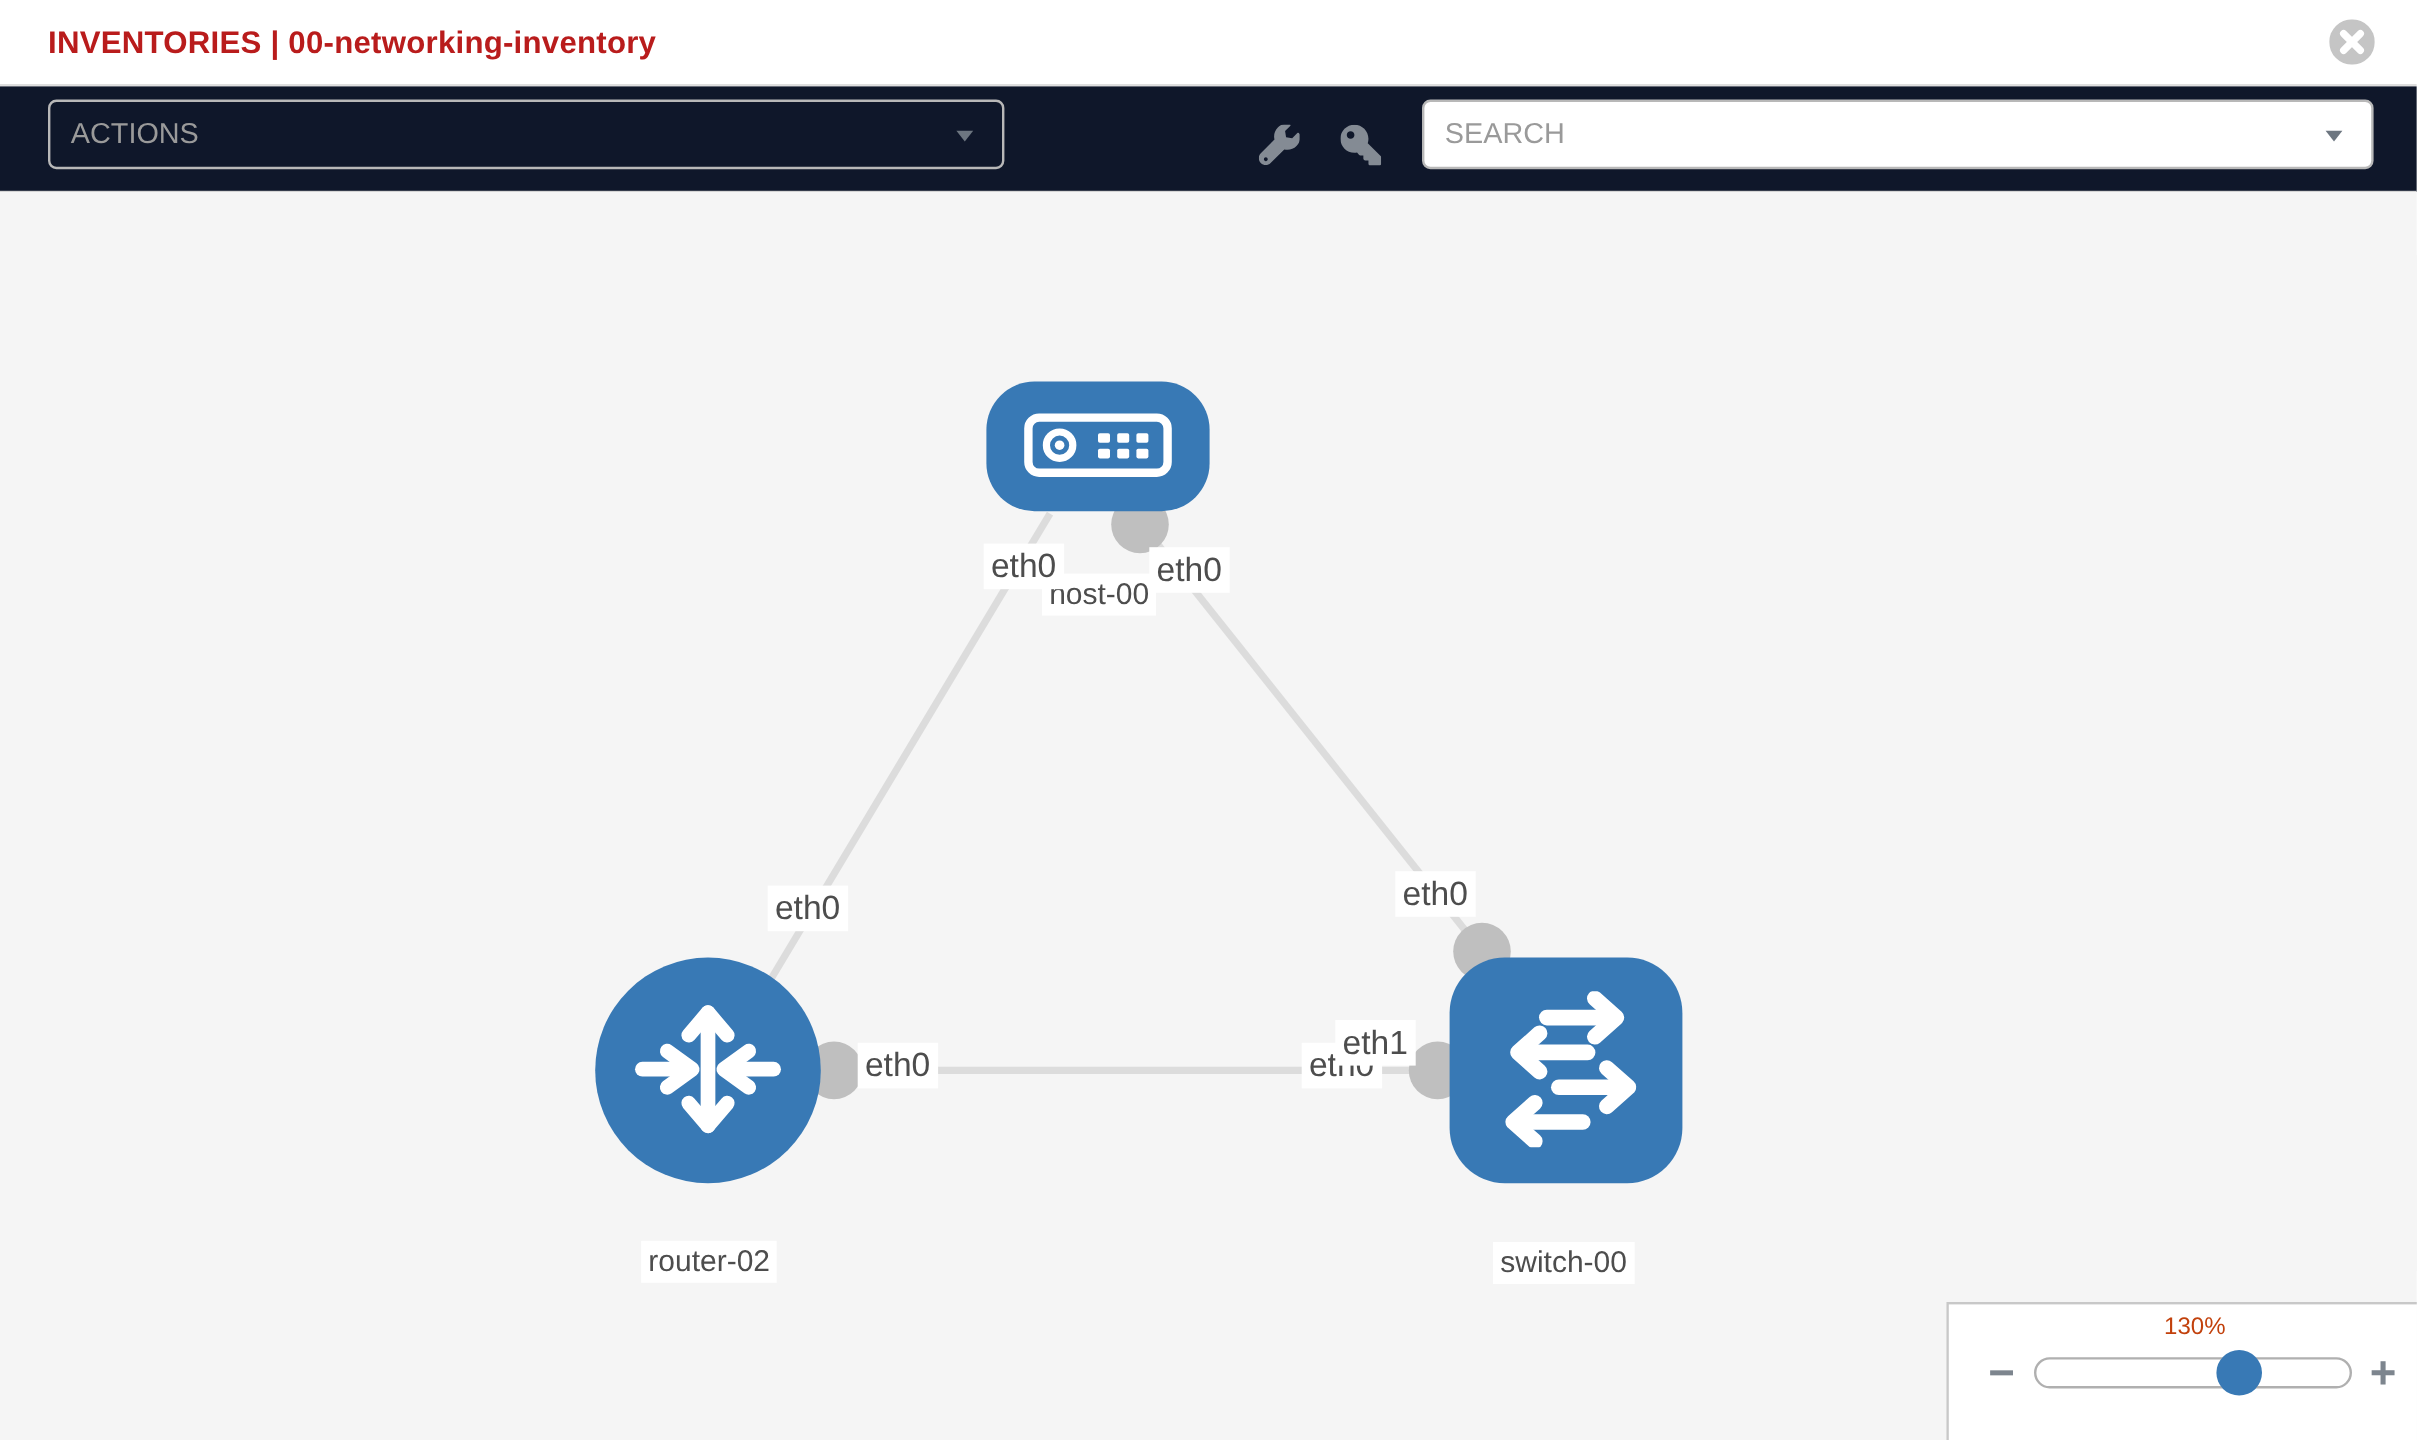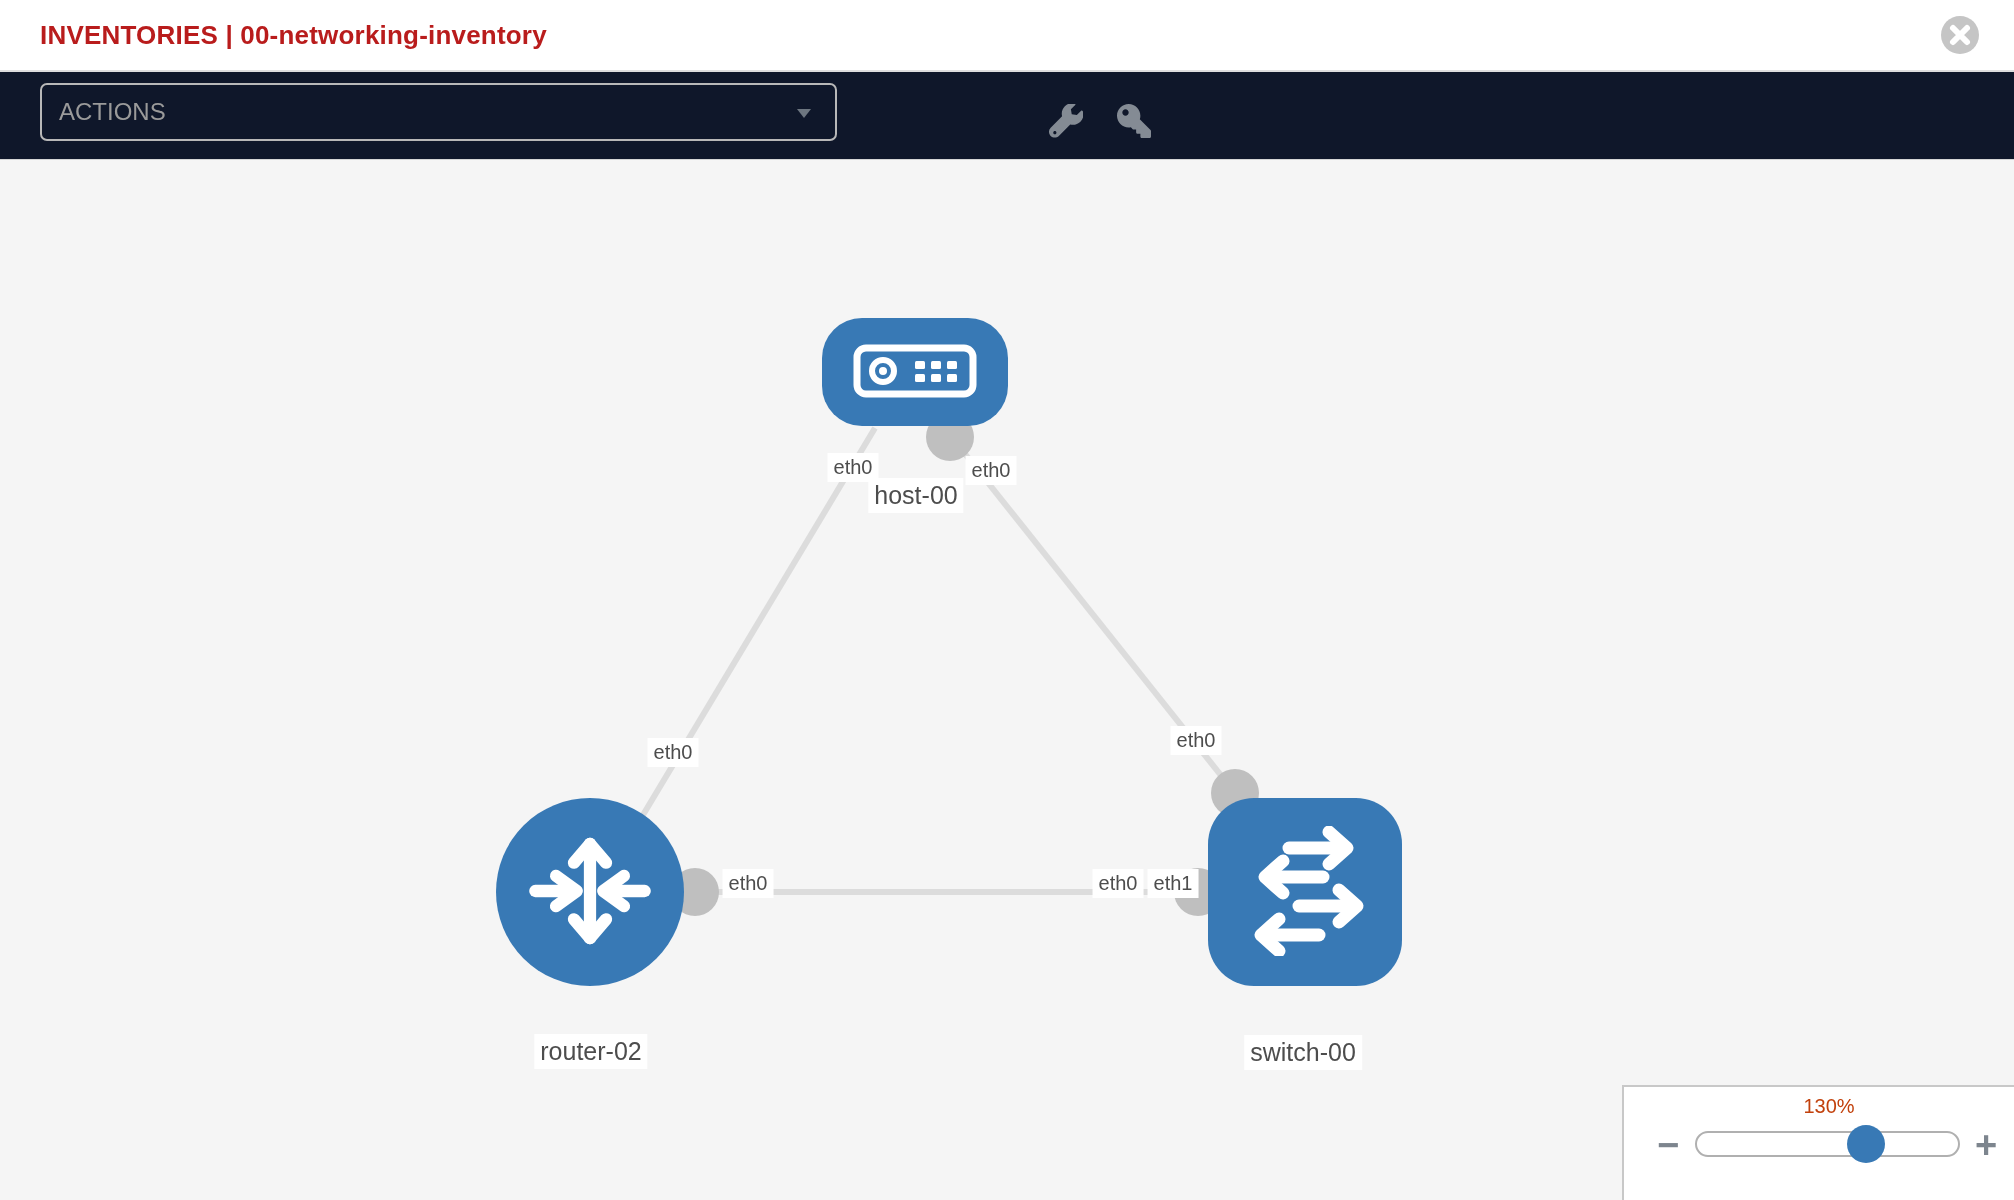--- a/index.html
+++ b/index.html
@@ -38,21 +38,21 @@
   .port { position: absolute; width: 48px; height: 48px; border-radius: 50%;
     background: #bfbfbf; z-index: 2; }
   .node { position: absolute; z-index: 3; background: #3879b5; cursor: pointer;
     display: flex; align-items: center; justify-content: center; border: none; padding: 0; }
   .node-host { left: 822px; top: 158px; width: 186px; height: 108px; border-radius: 40px; }
   .node-router { left: 496px; top: 638px; width: 188px; height: 188px; border-radius: 50%; }
   .node-switch { left: 1208px; top: 638px; width: 194px; height: 188px; border-radius: 46px; }
   .chip { position: absolute; z-index: 4; background: #fff; color: #4d4d4d;
     padding: 3px 6px; white-space: nowrap; transform: translateX(-50%); }
   .chip-name { font-size: 25px; margin-top: 40px; }
-  .chip-if { font-size: 20px; text-align: center; }
+  .chip-if { font-size: 28px; text-align: center; }
 
   
   .zoom-panel { position: absolute; left: 1622px; top: 925px; width: 396px; height: 120px;
     background: #fff; border: 2px solid #c8c8c8; z-index: 5; }
   .zoom-level { position: absolute; left: 205px; top: 8px; transform: translateX(-50%);
     font-size: 20px; color: #c2410c; }
   .zoom-btn { position: absolute; top: 36px; width: 44px; height: 44px; border: none;
     background: transparent; color: #7d858e; font-size: 38px; font-weight: 700;
     line-height: 40px; text-align: center; cursor: pointer; padding: 0; }
   .zoom-minus { left: 22px; }
@@ -92,20 +92,24 @@
   </button>
 
   <button class="tool-btn btn-key">
     <span>
       <svg width="34" height="34" viewBox="0 0 512 512" fill="#848b94" style="transform:scaleX(-1)">
         <path d="M512 176.001C512 273.203 433.202 352 336 352c-11.22 0-22.19-1.062-32.827-3.069l-24.012 27.014A23.999 23.999 0 0 1 261.223 384H224v40c0 13.255-10.745 24-24 24h-40v40c0 13.255-10.745 24-24 24H24c-13.255 0-24-10.745-24-24v-78.059c0-6.365 2.529-12.47 7.029-16.971l161.802-161.802C163.108 213.814 160 195.271 160 176 160 78.798 238.797.001 335.999 0 433.488-.001 512 78.511 512 176.001zM336 128c0 26.51 21.49 48 48 48s48-21.49 48-48-21.49-48-48-48-48 21.49-48 48z"></path>
       </svg>
     </span>
   </button>
 
+  <div class="dropdown dd-search">
+    <span class="dd-label">SEARCH</span>
+    <span class="caret"></span>
+  </div>
 </div>
 
 <div class="canvas">
 
   <svg class="links-svg" width="2014" height="1040">
     <line x1="875" y1="268" x2="643" y2="655" stroke="#dcdcdc" stroke-width="6"></line>
     <line x1="950" y1="275" x2="1235" y2="633" stroke="#dcdcdc" stroke-width="6"></line>
     <line x1="695" y1="732" x2="1235" y2="732" stroke="#dcdcdc" stroke-width="6"></line>
   </svg>
 
@@ -161,21 +165,21 @@
 
   <div class="chip chip-name" style="left:916px; top:278px;">host-00</div>
   <div class="chip chip-if" style="left:853px; top:293px;">eth0</div>
   <div class="chip chip-if" style="left:991px; top:296px;">eth0</div>
 
   <div class="chip chip-if" style="left:673px; top:578px;">eth0</div>
   <div class="chip chip-if" style="left:1196px; top:566px;">eth0</div>
 
   <div class="chip chip-if" style="left:748px; top:709px;">eth0</div>
   <div class="chip chip-if" style="left:1118px; top:709px;">eth0</div>
-  <div class="chip chip-if" style="left:1146px; top:709px;margin-left:27px;">eth1</div>
+  <div class="chip chip-if" style="left:1146px; top:690px;">eth1</div>
 
   <div class="chip chip-name" style="left:591px; top:834px;">router-02</div>
   <div class="chip chip-name" style="left:1303px; top:835px;text-align:center;">switch-00</div>
 
   <div class="zoom-panel">
     <div class="zoom-level">130%</div>
     <button class="zoom-btn zoom-minus">−</button>
     <div class="zoom-track">
       <div class="zoom-knob"></div>
     </div>

